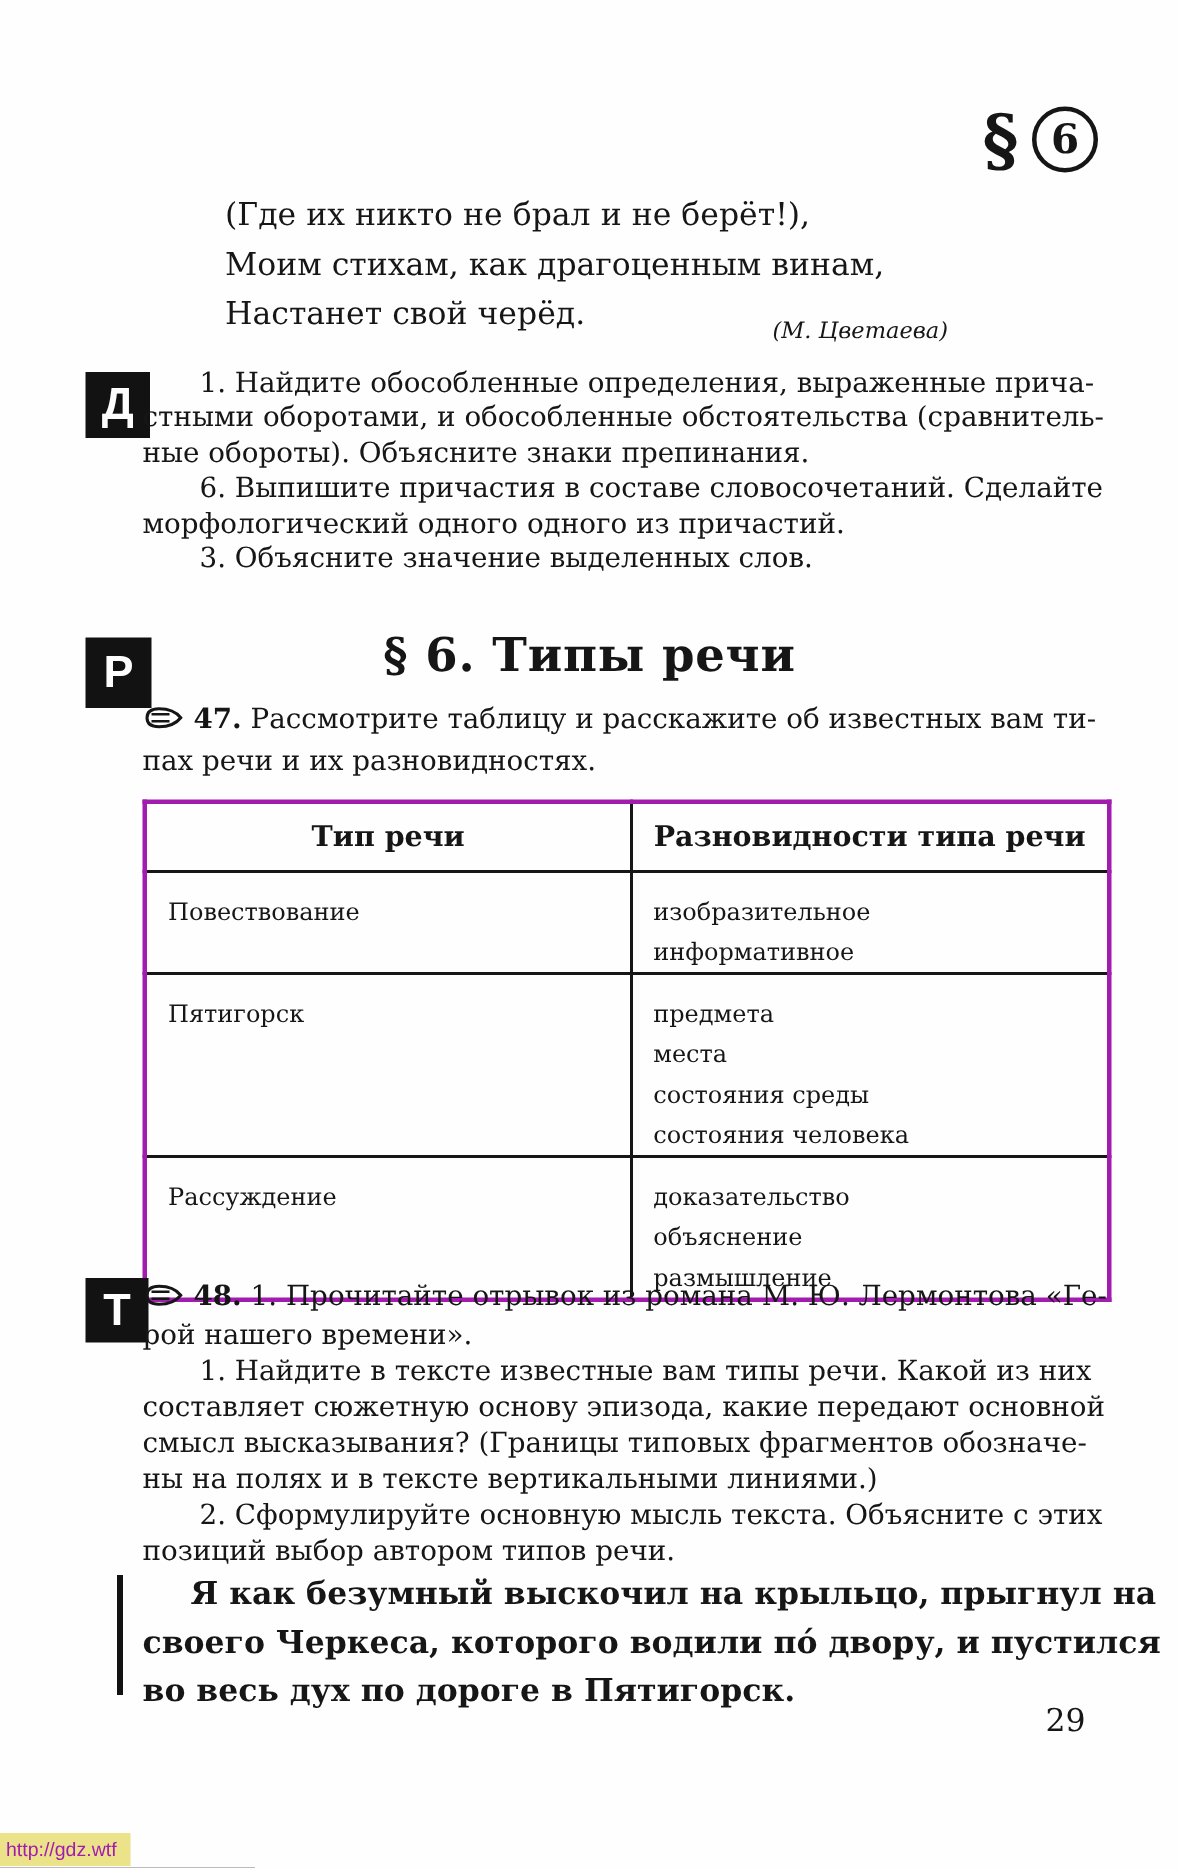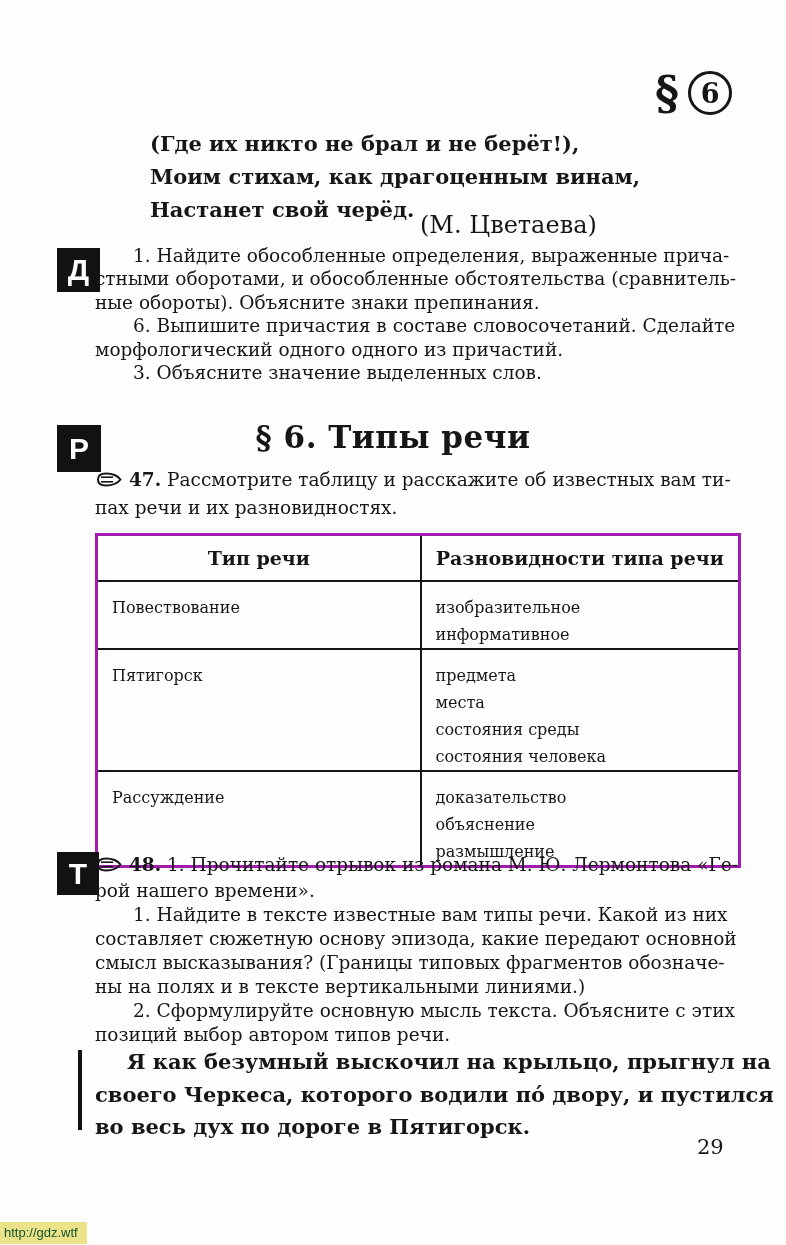--- a/index.html
+++ b/index.html
@@ -11,22 +11,22 @@
   .line{white-space:nowrap;}
   
   .badge{display:flex; align-items:center; gap:9px;}
   .badge .psign{font-size:46px; font-weight:bold; line-height:1;}
   .badge .circ{
     width:38px;height:38px;border:3px solid #161616;border-radius:50%;
     display:flex;align-items:center;justify-content:center;
     font-size:27px;font-weight:bold;
   }
   
-  .poem{font-size:21px;font-weight:bold;line-height:33px;}
-  .attribution{font-size:24px;}
+  .poem{font-size:21px;font-weight:normal;line-height:33px;}
+  .attribution{font-style:italic;font-size:15px;text-align:right;}
   
   .marker{
     background:#121212;color:#fdfdfd;display:flex;align-items:center;justify-content:center;
     font-family:"Liberation Sans", sans-serif;font-weight:bold;font-size:30px;line-height:1;
   }
   
   .tasks{font-size:18.5px;line-height:23.4px;}
   .indent{padding-left:38px;}
   .heading{font-size:31px;font-weight:bold;text-align:center;letter-spacing:.5px;}
   .exercise{font-size:18.5px;line-height:26px;}
@@ -41,21 +41,21 @@
     font-size:19px;font-weight:bold;text-align:center;height:44px;padding:0 4px;
   }
   table.types td{
     vertical-align:top;font-size:16px;line-height:27px;padding:12px 14px 0 14px;
   }
   
   .quote{font-size:21px;font-weight:bold;line-height:32.5px;}
   .qbar{width:3.5px;background:#121212;}
   .pageno{font-size:21px;}
   .watermark{
-    font-family:"Liberation Sans", sans-serif;font-size:13px;color:#14532d;
+    font-family:"Liberation Sans", sans-serif;font-size:13px;color:#a21caf;
     background:#ece28a;padding:3px 9px 4px 4px;
   }
 </style>
 </head>
 <body>
 
 <div class="page">
 
   <div class="abs badge" style="left:655px; top:70px;">
     <span class="psign">§</span>

